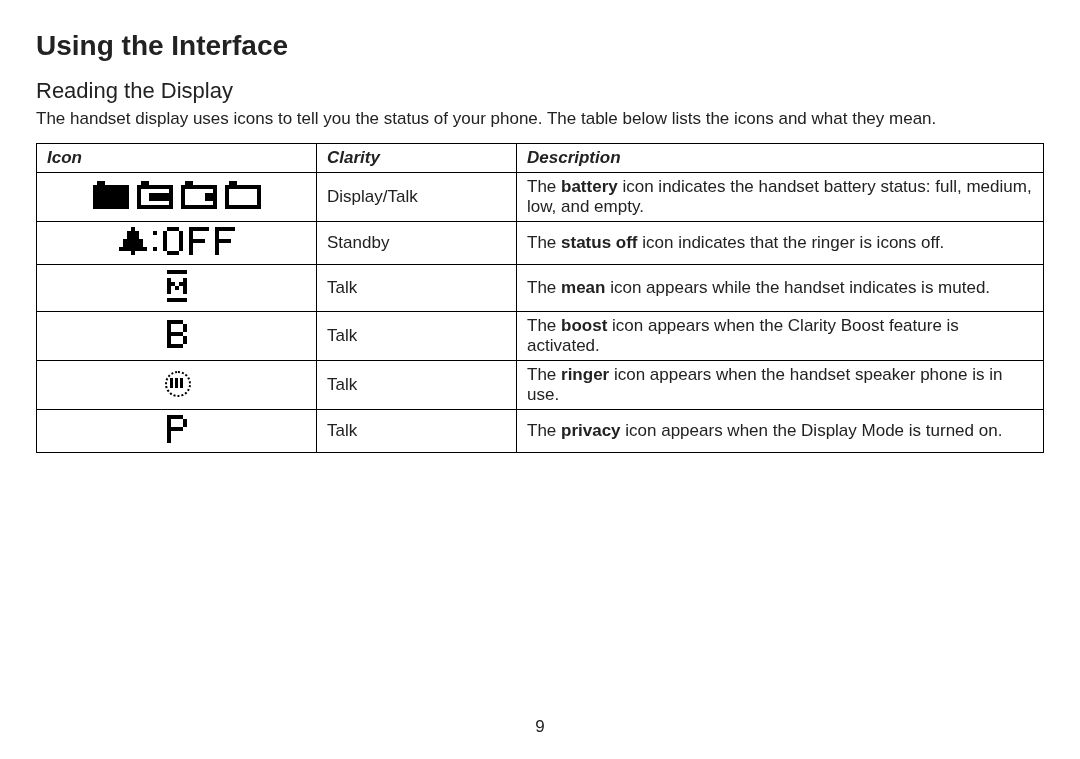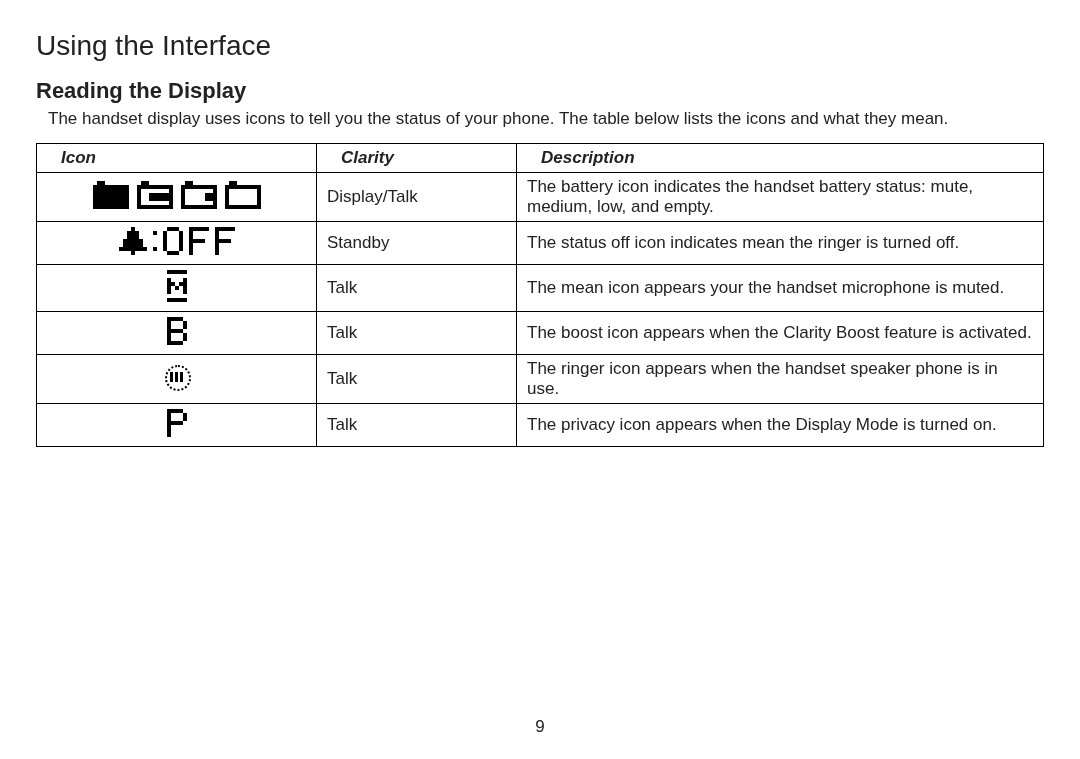--- a/index.html
+++ b/index.html
@@ -11,60 +11,60 @@
     width: 1080px;
     height: 759px;
     box-sizing: border-box;
     padding: 30px 36px 0 36px;
     font-family: Arial, Helvetica, sans-serif;
     color: #222;
     position: relative;
   }
   h1.page-title {
     font-size: 28px;
-    font-weight: normal;
+    font-weight: bold;
     margin: 0 0 16px 0;
   }
   h2.section-title {
     font-size: 22px;
-    font-weight: bold;
+    font-weight: normal;
     margin: 12px 0 4px 0;
   }
   p.intro {
     font-size: 17px;
-    margin: 0 0 14px 12px;
+    margin: 0 0 14px 0;
     line-height: 1.25;
   }
   table.icon-table {
     border-collapse: collapse;
     width: 100%;
     table-layout: fixed;
   }
   table.icon-table th, table.icon-table td {
     border: 1.5px solid #000;
     font-size: 17px;
     vertical-align: middle;
   }
   table.icon-table th {
     text-align: left;
-    padding: 4px 24px;
+    padding: 4px 10px;
     font-style: italic;
     font-weight: bold;
   }
   table.icon-table td {
     padding: 4px 10px;
   }
   col.c-icon   { width: 280px; }
   col.c-status { width: 200px; }
   col.c-desc   { }
   td.icon-cell {
     text-align: center;
     padding: 6px 0;
   }
-  .desc-strong { font-weight: normal; }
+  .desc-strong { font-weight: bold; }
   .page-number {
     position: absolute;
     width: 100%;
     left: 0;
     bottom: 22px;
     text-align: center;
     font-size: 17px;
   }
 
   
@@ -128,41 +128,41 @@
     </tr>
   </thead>
   <tbody>
 
     <tr>
       <td class="icon-cell">
         <span id="ico0"><span class="pix big"><span class="pix-row"><span class="off"></span><span class="on"></span><span class="on"></span><span class="off"></span><span class="off"></span><span class="off"></span><span class="off"></span><span class="off"></span><span class="off"></span></span><span class="pix-row"><span class="on"></span><span class="on"></span><span class="on"></span><span class="on"></span><span class="on"></span><span class="on"></span><span class="on"></span><span class="on"></span><span class="on"></span></span><span class="pix-row"><span class="on"></span><span class="on"></span><span class="on"></span><span class="on"></span><span class="on"></span><span class="on"></span><span class="on"></span><span class="on"></span><span class="on"></span></span><span class="pix-row"><span class="on"></span><span class="on"></span><span class="on"></span><span class="on"></span><span class="on"></span><span class="on"></span><span class="on"></span><span class="on"></span><span class="on"></span></span><span class="pix-row"><span class="on"></span><span class="on"></span><span class="on"></span><span class="on"></span><span class="on"></span><span class="on"></span><span class="on"></span><span class="on"></span><span class="on"></span></span><span class="pix-row"><span class="on"></span><span class="on"></span><span class="on"></span><span class="on"></span><span class="on"></span><span class="on"></span><span class="on"></span><span class="on"></span><span class="on"></span></span><span class="pix-row"><span class="on"></span><span class="on"></span><span class="on"></span><span class="on"></span><span class="on"></span><span class="on"></span><span class="on"></span><span class="on"></span><span class="on"></span></span></span><span style="display: inline-block; width: 8px;"></span><span class="pix big"><span class="pix-row"><span class="off"></span><span class="on"></span><span class="on"></span><span class="off"></span><span class="off"></span><span class="off"></span><span class="off"></span><span class="off"></span><span class="off"></span></span><span class="pix-row"><span class="on"></span><span class="on"></span><span class="on"></span><span class="on"></span><span class="on"></span><span class="on"></span><span class="on"></span><span class="on"></span><span class="on"></span></span><span class="pix-row"><span class="on"></span><span class="off"></span><span class="off"></span><span class="off"></span><span class="off"></span><span class="off"></span><span class="off"></span><span class="off"></span><span class="on"></span></span><span class="pix-row"><span class="on"></span><span class="off"></span><span class="off"></span><span class="on"></span><span class="on"></span><span class="on"></span><span class="on"></span><span class="on"></span><span class="on"></span></span><span class="pix-row"><span class="on"></span><span class="off"></span><span class="off"></span><span class="on"></span><span class="on"></span><span class="on"></span><span class="on"></span><span class="on"></span><span class="on"></span></span><span class="pix-row"><span class="on"></span><span class="off"></span><span class="off"></span><span class="off"></span><span class="off"></span><span class="off"></span><span class="off"></span><span class="off"></span><span class="on"></span></span><span class="pix-row"><span class="on"></span><span class="on"></span><span class="on"></span><span class="on"></span><span class="on"></span><span class="on"></span><span class="on"></span><span class="on"></span><span class="on"></span></span></span><span style="display: inline-block; width: 8px;"></span><span class="pix big"><span class="pix-row"><span class="off"></span><span class="on"></span><span class="on"></span><span class="off"></span><span class="off"></span><span class="off"></span><span class="off"></span><span class="off"></span><span class="off"></span></span><span class="pix-row"><span class="on"></span><span class="on"></span><span class="on"></span><span class="on"></span><span class="on"></span><span class="on"></span><span class="on"></span><span class="on"></span><span class="on"></span></span><span class="pix-row"><span class="on"></span><span class="off"></span><span class="off"></span><span class="off"></span><span class="off"></span><span class="off"></span><span class="off"></span><span class="off"></span><span class="on"></span></span><span class="pix-row"><span class="on"></span><span class="off"></span><span class="off"></span><span class="off"></span><span class="off"></span><span class="off"></span><span class="on"></span><span class="on"></span><span class="on"></span></span><span class="pix-row"><span class="on"></span><span class="off"></span><span class="off"></span><span class="off"></span><span class="off"></span><span class="off"></span><span class="on"></span><span class="on"></span><span class="on"></span></span><span class="pix-row"><span class="on"></span><span class="off"></span><span class="off"></span><span class="off"></span><span class="off"></span><span class="off"></span><span class="off"></span><span class="off"></span><span class="on"></span></span><span class="pix-row"><span class="on"></span><span class="on"></span><span class="on"></span><span class="on"></span><span class="on"></span><span class="on"></span><span class="on"></span><span class="on"></span><span class="on"></span></span></span><span style="display: inline-block; width: 8px;"></span><span class="pix big"><span class="pix-row"><span class="off"></span><span class="on"></span><span class="on"></span><span class="off"></span><span class="off"></span><span class="off"></span><span class="off"></span><span class="off"></span><span class="off"></span></span><span class="pix-row"><span class="on"></span><span class="on"></span><span class="on"></span><span class="on"></span><span class="on"></span><span class="on"></span><span class="on"></span><span class="on"></span><span class="on"></span></span><span class="pix-row"><span class="on"></span><span class="off"></span><span class="off"></span><span class="off"></span><span class="off"></span><span class="off"></span><span class="off"></span><span class="off"></span><span class="on"></span></span><span class="pix-row"><span class="on"></span><span class="off"></span><span class="off"></span><span class="off"></span><span class="off"></span><span class="off"></span><span class="off"></span><span class="off"></span><span class="on"></span></span><span class="pix-row"><span class="on"></span><span class="off"></span><span class="off"></span><span class="off"></span><span class="off"></span><span class="off"></span><span class="off"></span><span class="off"></span><span class="on"></span></span><span class="pix-row"><span class="on"></span><span class="off"></span><span class="off"></span><span class="off"></span><span class="off"></span><span class="off"></span><span class="off"></span><span class="off"></span><span class="on"></span></span><span class="pix-row"><span class="on"></span><span class="on"></span><span class="on"></span><span class="on"></span><span class="on"></span><span class="on"></span><span class="on"></span><span class="on"></span><span class="on"></span></span></span></span>
       </td>
       <td>Display/Talk</td>
       <td>
-        <span>The </span><span class="desc-strong">battery</span><span> icon indicates the handset battery status: mute, medium, low, and empty.</span>
+        <span>The </span><span class="desc-strong">battery</span><span> icon indicates the handset battery status: full, medium, low, and empty.</span>
       </td>
     </tr>
 
     <tr>
       <td class="icon-cell">
         <span id="ico1"><span class="pix big"><span class="pix-row"><span class="off"></span><span class="off"></span><span class="off"></span><span class="on"></span><span class="off"></span><span class="off"></span><span class="off"></span></span><span class="pix-row"><span class="off"></span><span class="off"></span><span class="on"></span><span class="on"></span><span class="on"></span><span class="off"></span><span class="off"></span></span><span class="pix-row"><span class="off"></span><span class="off"></span><span class="on"></span><span class="on"></span><span class="on"></span><span class="off"></span><span class="off"></span></span><span class="pix-row"><span class="off"></span><span class="on"></span><span class="on"></span><span class="on"></span><span class="on"></span><span class="on"></span><span class="off"></span></span><span class="pix-row"><span class="off"></span><span class="on"></span><span class="on"></span><span class="on"></span><span class="on"></span><span class="on"></span><span class="off"></span></span><span class="pix-row"><span class="on"></span><span class="on"></span><span class="on"></span><span class="on"></span><span class="on"></span><span class="on"></span><span class="on"></span></span><span class="pix-row"><span class="off"></span><span class="off"></span><span class="off"></span><span class="on"></span><span class="off"></span><span class="off"></span><span class="off"></span></span></span><span style="display: inline-block; width: 6px;"></span><span class="pix big"><span class="pix-row"><span class="off"></span></span><span class="pix-row"><span class="on"></span></span><span class="pix-row"><span class="off"></span></span><span class="pix-row"><span class="off"></span></span><span class="pix-row"><span class="off"></span></span><span class="pix-row"><span class="on"></span></span><span class="pix-row"><span class="off"></span></span></span><span style="display: inline-block; width: 6px;"></span><span class="pix big"><span class="pix-row"><span class="off"></span><span class="on"></span><span class="on"></span><span class="on"></span><span class="off"></span></span><span class="pix-row"><span class="on"></span><span class="off"></span><span class="off"></span><span class="off"></span><span class="on"></span></span><span class="pix-row"><span class="on"></span><span class="off"></span><span class="off"></span><span class="off"></span><span class="on"></span></span><span class="pix-row"><span class="on"></span><span class="off"></span><span class="off"></span><span class="off"></span><span class="on"></span></span><span class="pix-row"><span class="on"></span><span class="off"></span><span class="off"></span><span class="off"></span><span class="on"></span></span><span class="pix-row"><span class="on"></span><span class="off"></span><span class="off"></span><span class="off"></span><span class="on"></span></span><span class="pix-row"><span class="off"></span><span class="on"></span><span class="on"></span><span class="on"></span><span class="off"></span></span></span><span style="display: inline-block; width: 6px;"></span><span class="pix big"><span class="pix-row"><span class="on"></span><span class="on"></span><span class="on"></span><span class="on"></span><span class="on"></span></span><span class="pix-row"><span class="on"></span><span class="off"></span><span class="off"></span><span class="off"></span><span class="off"></span></span><span class="pix-row"><span class="on"></span><span class="off"></span><span class="off"></span><span class="off"></span><span class="off"></span></span><span class="pix-row"><span class="on"></span><span class="on"></span><span class="on"></span><span class="on"></span><span class="off"></span></span><span class="pix-row"><span class="on"></span><span class="off"></span><span class="off"></span><span class="off"></span><span class="off"></span></span><span class="pix-row"><span class="on"></span><span class="off"></span><span class="off"></span><span class="off"></span><span class="off"></span></span><span class="pix-row"><span class="on"></span><span class="off"></span><span class="off"></span><span class="off"></span><span class="off"></span></span></span><span style="display: inline-block; width: 6px;"></span><span class="pix big"><span class="pix-row"><span class="on"></span><span class="on"></span><span class="on"></span><span class="on"></span><span class="on"></span></span><span class="pix-row"><span class="on"></span><span class="off"></span><span class="off"></span><span class="off"></span><span class="off"></span></span><span class="pix-row"><span class="on"></span><span class="off"></span><span class="off"></span><span class="off"></span><span class="off"></span></span><span class="pix-row"><span class="on"></span><span class="on"></span><span class="on"></span><span class="on"></span><span class="off"></span></span><span class="pix-row"><span class="on"></span><span class="off"></span><span class="off"></span><span class="off"></span><span class="off"></span></span><span class="pix-row"><span class="on"></span><span class="off"></span><span class="off"></span><span class="off"></span><span class="off"></span></span><span class="pix-row"><span class="on"></span><span class="off"></span><span class="off"></span><span class="off"></span><span class="off"></span></span></span></span>
       </td>
       <td>Standby</td>
       <td>
-        <span>The </span><span class="desc-strong">status off</span><span> icon indicates mean the ringer is turned off.</span>
+        <span>The </span><span class="desc-strong">status off</span><span> icon indicates that the ringer is icons off.</span>
       </td>
     </tr>
 
     <tr>
       <td class="icon-cell">
         <span id="ico2"><span class="pix big"><span class="pix-row"><span class="on"></span><span class="on"></span><span class="on"></span><span class="on"></span><span class="on"></span></span><span class="pix-row"><span class="off"></span><span class="off"></span><span class="off"></span><span class="off"></span><span class="off"></span></span><span class="pix-row"><span class="on"></span><span class="off"></span><span class="off"></span><span class="off"></span><span class="on"></span></span><span class="pix-row"><span class="on"></span><span class="on"></span><span class="off"></span><span class="on"></span><span class="on"></span></span><span class="pix-row"><span class="on"></span><span class="off"></span><span class="on"></span><span class="off"></span><span class="on"></span></span><span class="pix-row"><span class="on"></span><span class="off"></span><span class="off"></span><span class="off"></span><span class="on"></span></span><span class="pix-row"><span class="off"></span><span class="off"></span><span class="off"></span><span class="off"></span><span class="off"></span></span><span class="pix-row"><span class="on"></span><span class="on"></span><span class="on"></span><span class="on"></span><span class="on"></span></span></span></span>
       </td>
       <td>Talk</td>
       <td>
-        <span>The </span><span class="desc-strong">mean</span><span> icon appears your the handset microphone is muted.</span>
+        <span>The </span><span class="desc-strong">mean</span><span> icon appears while the handset indicates is muted.</span>
       </td>
     </tr>
 
     <tr>
       <td class="icon-cell">
         <span id="ico3"><span class="pix big"><span class="pix-row"><span class="on"></span><span class="on"></span><span class="on"></span><span class="on"></span><span class="off"></span></span><span class="pix-row"><span class="on"></span><span class="off"></span><span class="off"></span><span class="off"></span><span class="on"></span></span><span class="pix-row"><span class="on"></span><span class="off"></span><span class="off"></span><span class="off"></span><span class="on"></span></span><span class="pix-row"><span class="on"></span><span class="on"></span><span class="on"></span><span class="on"></span><span class="off"></span></span><span class="pix-row"><span class="on"></span><span class="off"></span><span class="off"></span><span class="off"></span><span class="on"></span></span><span class="pix-row"><span class="on"></span><span class="off"></span><span class="off"></span><span class="off"></span><span class="on"></span></span><span class="pix-row"><span class="on"></span><span class="on"></span><span class="on"></span><span class="on"></span><span class="off"></span></span></span></span>
       </td>
       <td>Talk</td>
       <td>
         <span>The </span><span class="desc-strong">boost</span><span> icon appears when the Clarity Boost feature is activated.</span>

